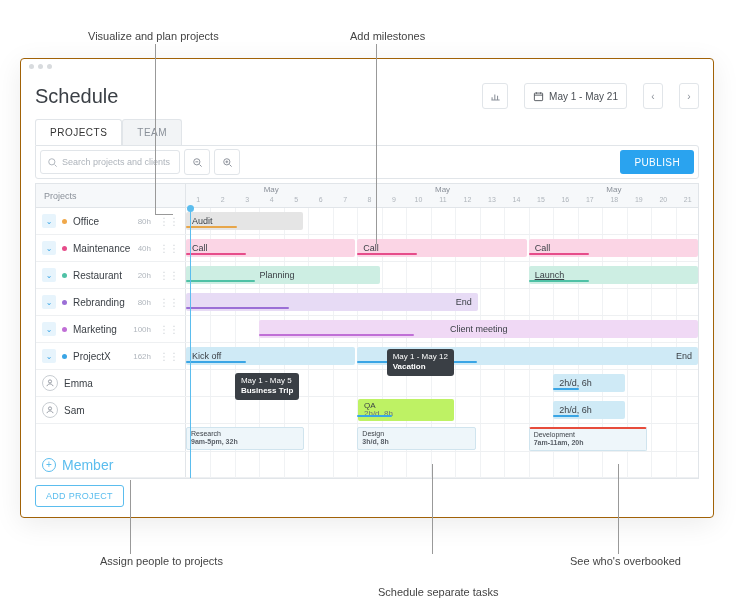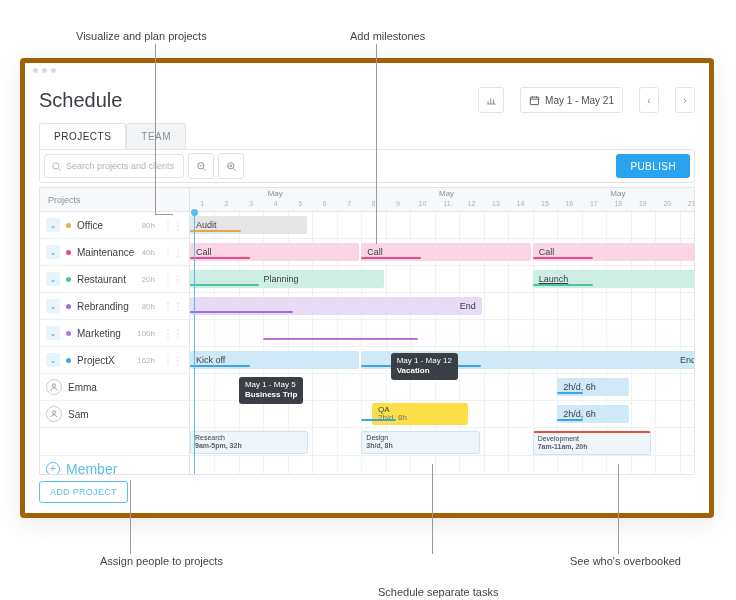--- a/index.html
+++ b/index.html
@@ -1,21 +1,21 @@
 <!DOCTYPE html>
 <html><head>
 <meta charset="utf-8">
 <style>
 * { box-sizing: border-box; margin: 0; padding: 0; font-family: -apple-system, BlinkMacSystemFont, "Segoe UI", Arial, sans-serif; }
 body { background: #fff; width: 736px; height: 600px; position: relative; overflow: hidden; }
 .annotation { position: absolute; font-size: 11px; color: #444; z-index: 50; }
 .annotation-line { position: absolute; background: #999; z-index: 40; }
 .window {
   position: absolute; top: 58px; left: 20px; width: 694px; height: 460px;
-  background: #fff; border: 5px solid #a16207; border-radius: 4px;
+  background: #fff; border: 1px solid #a16207; border-radius: 4px;
   box-shadow: 0 6px 28px rgba(0,0,0,0.08);
 }
 .chrome-dots { position: absolute; top: 5px; left: 8px; display: flex; gap: 4px; }
 .chrome-dots span { width: 5px; height: 5px; border-radius: 50%; background: #d8dbde; }
 .header {
   position: absolute; top: 18px; left: 0; right: 0; height: 38px;
   display: flex; align-items: center; padding: 0 14px;
 }
 .title { font-size: 20px; font-weight: 300; color: #3a3f45; }
 .header-right { margin-left: auto; display: flex; gap: 16px; align-items: center; }
@@ -120,21 +120,21 @@
 .add-project {
   position: absolute; bottom: 10px; left: 14px; height: 22px; padding: 0 10px;
   border: 1px solid #5bbdee; color: #5bbdee; font-size: 9px; letter-spacing: 0.3px;
   display: flex; align-items: center; border-radius: 3px;
 }
 svg.i { width: 11px; height: 11px; }
 </style>
 </head>
 <body>
 
-<div class="annotation" style="top:30px; left:76px;">Visualize and plan projects</div>
+<div class="annotation" style="top:30px; left:88px;">Visualize and plan projects</div>
 <div class="annotation-line" style="top:44px; left:155px; width:1px; height:170px;"></div>
 <div class="annotation-line" style="top:214px; left:155px; width:18px; height:1px;"></div>
 
 <div class="annotation" style="top:30px; left:350px;">Add milestones</div>
 <div class="annotation-line" style="top:44px; left:376px; width:1px; height:200px;"></div>
 
 <div class="annotation" style="top:555px; left:100px;">Assign people to projects</div>
 <div class="annotation-line" style="top:480px; left:130px; width:1px; height:74px;"></div>
 
 <div class="annotation" style="top:586px; left:378px;">Schedule separate tasks</div>
@@ -323,20 +323,21 @@
         </div>
         <div class="row">
     <div class="side">
       <div class="collapse">⌄</div>
       <div class="dot" style="background:#c06fd6"></div>
       <div class="proj-name">Marketing</div>
       <div class="hours">100h</div>
       <div class="handle">⋮⋮</div>
     </div>
     <div class="lane">
+            <div class="bar" style="left: 73.4286px; width: 438.571px; background: rgb(240, 217, 245); justify-content: center;">Client meeting</div>
             <div class="underline" style="left: 73.4286px; width: 154.2px; background: rgb(192, 111, 214);"></div>
           </div>
         </div>
         <div class="row">
     <div class="side">
       <div class="collapse">⌄</div>
       <div class="dot" style="background:#3aa5e5"></div>
       <div class="proj-name">ProjectX</div>
       <div class="hours">162h</div>
       <div class="handle">⋮⋮</div>
@@ -375,21 +376,21 @@
     <div class="side">
       <div class="avatar-icon">
         <svg viewBox="0 0 16 16" width="10" height="10" fill="none" stroke="currentColor" stroke-width="1.4">
                 <circle cx="8" cy="5.5" r="2.5"></circle>
                 <path d="M3 13c1-2.5 3-3.5 5-3.5s4 1 5 3.5"></path>
               </svg>
       </div>
       <div class="proj-name">Sam</div>
     </div>
     <div class="lane">
-            <div class="bar" style="left: 182px; width: 95.9048px; background: #fde047; height: 22px; top: 2px;">
+            <div class="bar" style="left: 172px; width: 95.9048px; background: #bef264; height: 22px; top: 2px;">
               <span style="font-size:8px;line-height:1">QA<br><span style="color:#6a7077">2h/d, 8h</span></span>
             </div>
             <div class="underline" style="left: 171.333px; width: 34.2667px; background: rgb(58, 165, 229);"></div>
             <div class="bar" style="left: 367.143px; width: 71.4286px; background: rgb(207, 234, 246);">2h/d, 6h</div>
             <div class="underline" style="left: 367.143px; width: 25.7px; background: rgb(58, 165, 229);"></div>
           </div>
         </div>
         <div class="row" style="min-height: 28px;">
           <div class="side"></div>
           <div class="lane">

